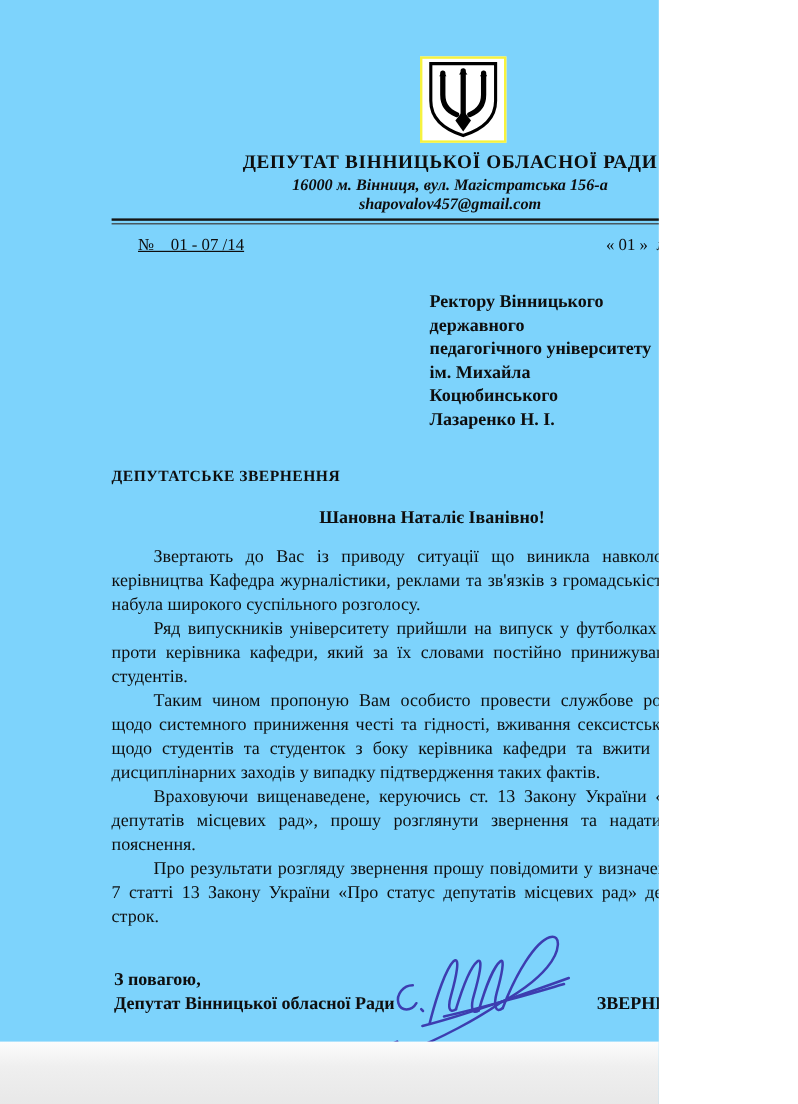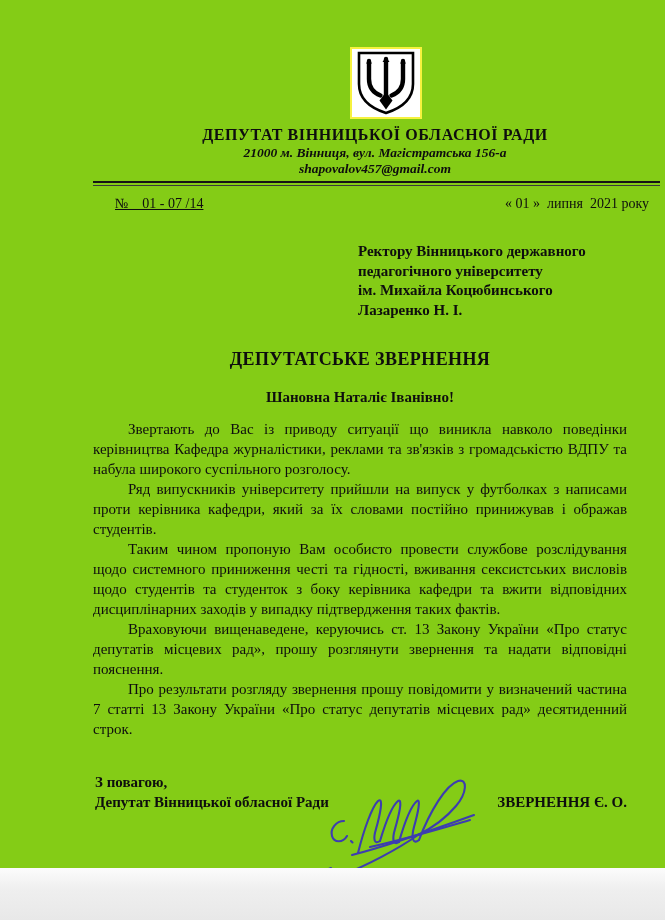--- a/index.html
+++ b/index.html
@@ -4,22 +4,22 @@
 <style>
   * { margin:0; padding:0; box-sizing:border-box; }
   html,body { width:665px; }
   body {
     font-family: "Liberation Serif", serif;
     color:#0e0e0e;
     background:#ffffff;
   }
   .page {
     position:relative;
-    width:665px; height:920px;
-    background:#84cc16;
+    width:549px; height:920px;
+    background:#7dd3fc;
     overflow:hidden;
   }
   .page-bottom {
     position:absolute; left:0; top:868px; width:665px; height:52px;
     background:linear-gradient(180deg,#fcfcfc 0%, #efefef 40%, #e8e8e8 100%);
   }
 
   
   .letterhead { padding-top:47px; text-align:center; width:560px; margin-left:95px; }
   .emblem-box {
@@ -52,21 +52,21 @@
     font-size:14px; white-space:pre;
   }
   .ref-number { text-decoration:underline; }
 
   
   .recipient { margin-left:358px; margin-top:30px; font-weight:bold; font-size:15px; line-height:19.5px; }
 
   
   .letter-title {
     margin-top:29px; margin-left:93px; width:534px;
-    text-align:center; font-weight:bold; font-size:18px; letter-spacing:0.4px;
+    font-weight:bold; font-size:13px; letter-spacing:0.4px;
   }
   .salutation {
     margin-top:19px; margin-left:93px; width:534px;
     text-align:center; font-weight:bold; font-size:15px;
   }
 
   
   .body-text { margin-top:13px; margin-left:93px; width:534px; font-size:15px; line-height:20px; }
   .body-text p { text-align:justify; text-indent:35px; }
   .p-last { margin-top:19px; }
@@ -93,21 +93,21 @@
             <path d="M32,9 V46"></path>
           </g>
           <path d="M32,7 l-3.5,5 h7 Z" fill="#000000"></path>
           <path d="M15,9 l-3,4.5 h6 Z" fill="#000000"></path>
           <path d="M49,9 l-3,4.5 h6 Z" fill="#000000"></path>
           <path d="M32,42 l6.5,8.5 L32,59.5 l-6.5,-9 Z" fill="#000000"></path>
         </svg>
       </span>
     </div>
     <div class="org-name">ДЕПУТАТ ВІННИЦЬКОЇ ОБЛАСНОЇ РАДИ</div>
-    <div class="org-address">21000 м. Вінниця, вул. Магістратська 156-а</div>
+    <div class="org-address">16000 м. Вінниця, вул. Магістратська 156-а</div>
     <div class="org-email">shapovalov457@gmail.com</div>
   </div>
   <div class="header-rule"></div>
 
   <div class="ref-row">
     <span class="ref-number">№    01 - 07 /14</span>
     <span class="ref-date">« 01 »  липня  2021 року</span>
   </div>
 
   <div class="recipient">

